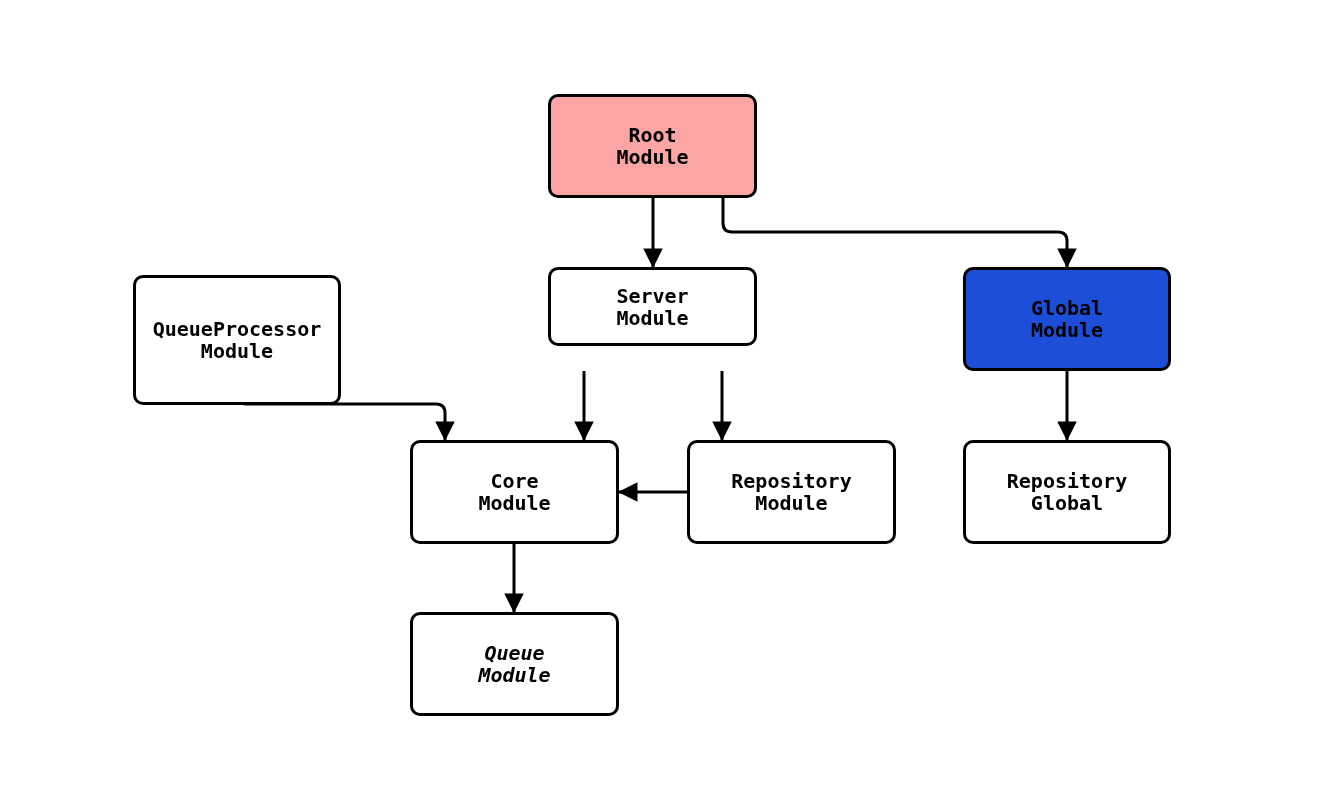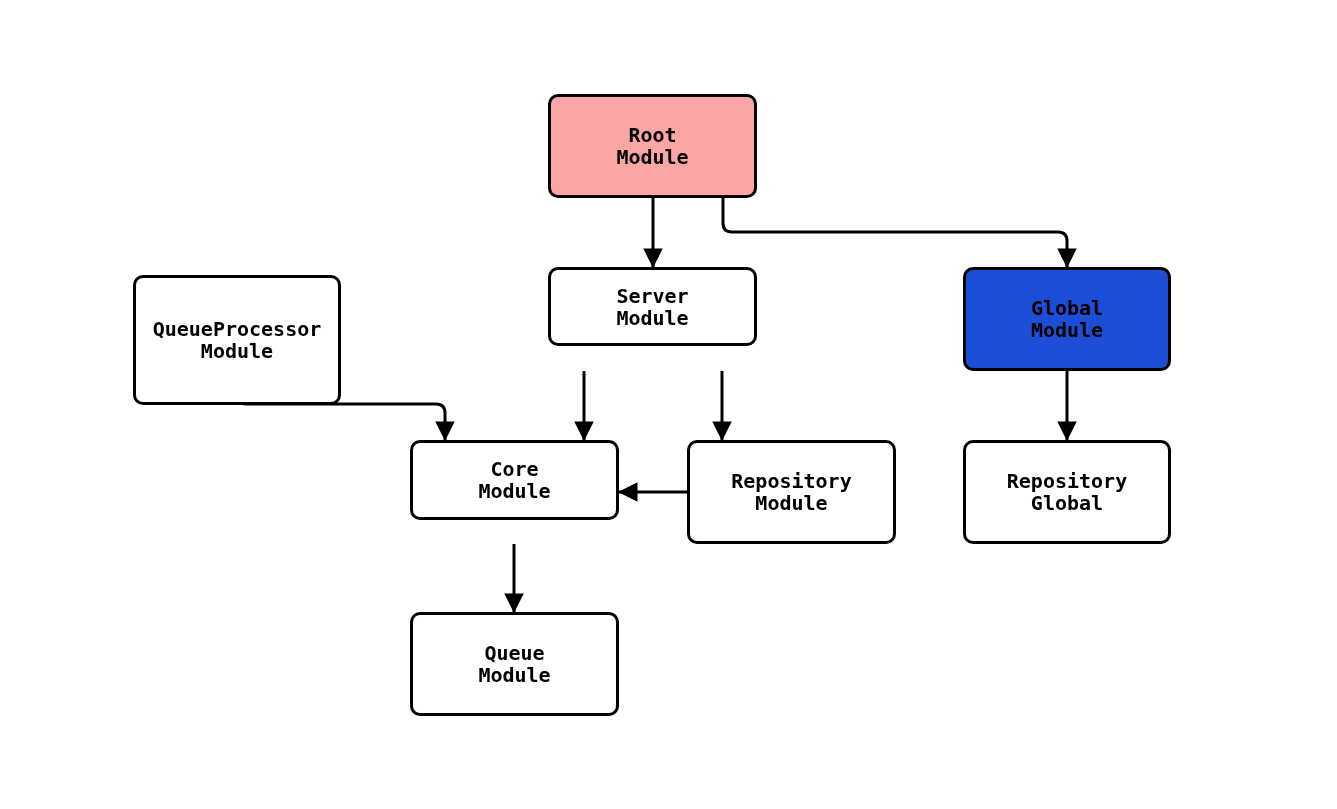--- a/index.html
+++ b/index.html
@@ -74,30 +74,30 @@
 Module</div>
       </div>
       <div class="node" style="left: 548px; top: 267px; width: 209px; height: 79px; background: rgb(255, 255, 255); border-color: rgb(0, 0, 0);">
         <div class="node-label">Server
 Module</div>
       </div>
       <div class="node" style="left: 963px; top: 267px; width: 208px; height: 104px; background: #1d4ed8; border-color: rgb(0, 0, 0);">
         <div class="node-label">Global
 Module</div>
       </div>
-      <div class="node" style="left: 410px; top: 440px; width: 209px; height: 80px; background: rgb(255, 255, 255); border-color: rgb(0, 0, 0);">
+      <div class="node" style="left: 410px; top: 440px; width: 209px; height: 104px; background: rgb(255, 255, 255); border-color: rgb(0, 0, 0);">
         <div class="node-label">Core
 Module</div>
       </div>
       <div class="node" style="left: 687px; top: 440px; width: 209px; height: 104px; background: rgb(255, 255, 255); border-color: rgb(0, 0, 0);">
         <div class="node-label">Repository
 Module</div>
       </div>
       <div class="node" style="left: 963px; top: 440px; width: 208px; height: 104px; background: rgb(255, 255, 255); border-color: rgb(0, 0, 0);">
         <div class="node-label">Repository
 Global</div>
       </div>
-      <div class="node" style="left: 410px; top: 612px; width: 209px; height: 104px; background: rgb(255, 255, 255); border-color: rgb(0, 0, 0);">
+      <div class="node" style="left: 410px; top: 612px; width: 209px; height: 104px; background: rgb(255, 255, 255); border-color: rgb(0, 0, 0); font-style: italic;">
         <div class="node-label">Queue
 Module</div>
       </div>
     </div>
 </div>
 
 </body></html>

